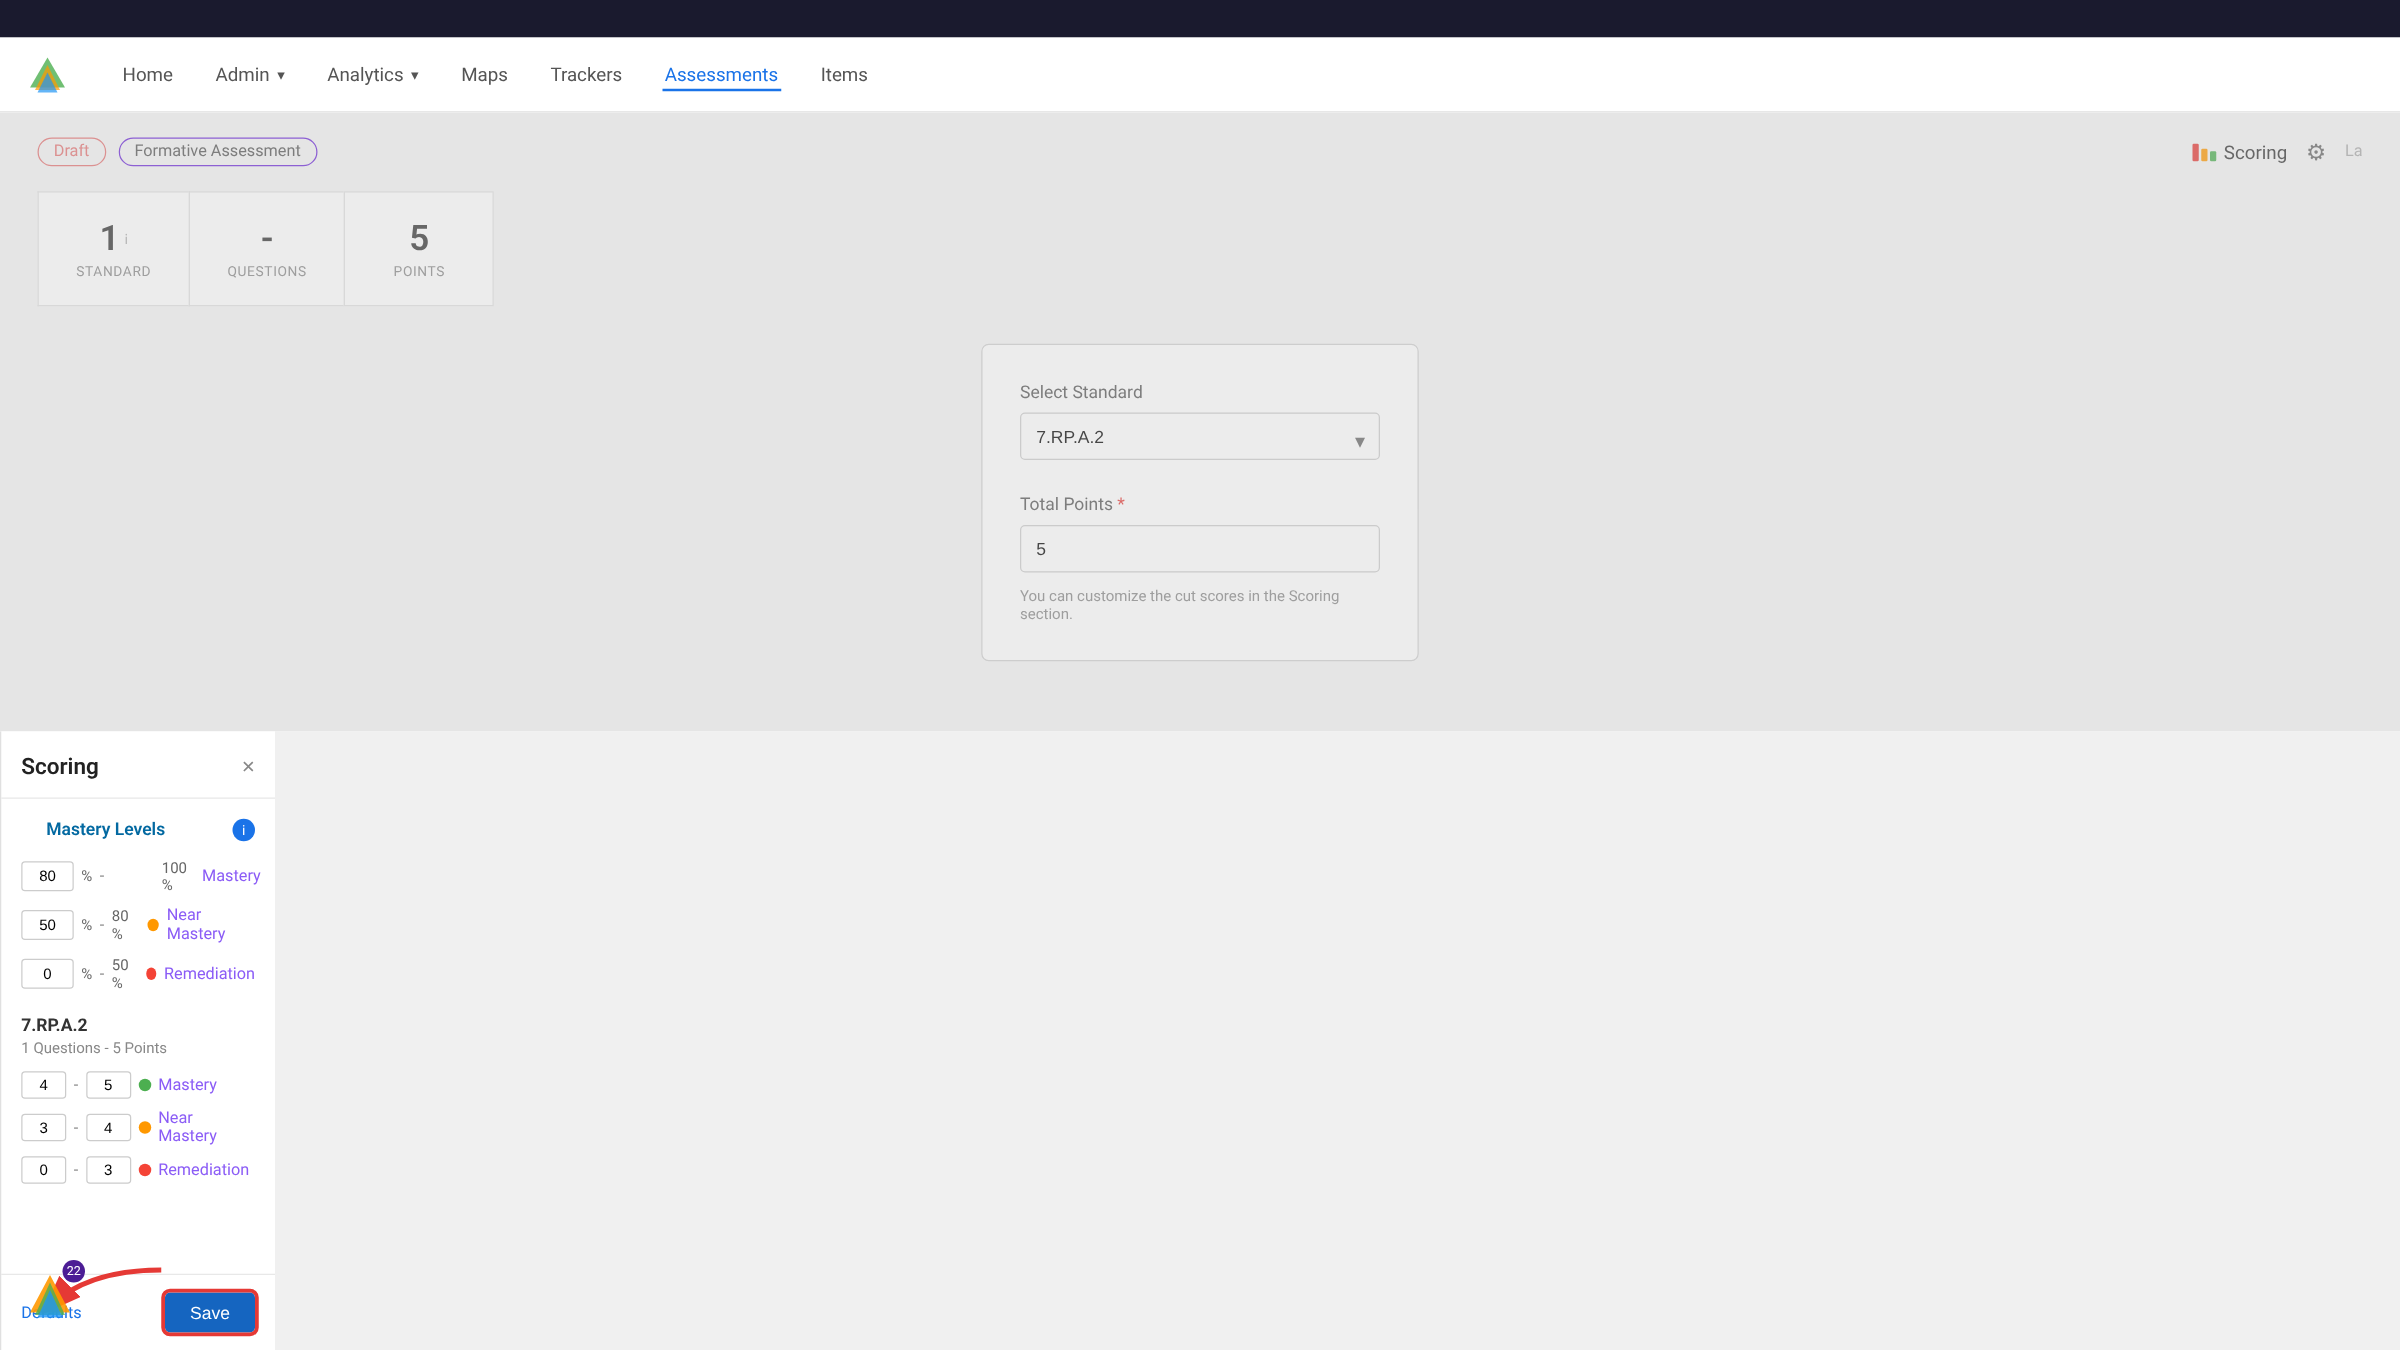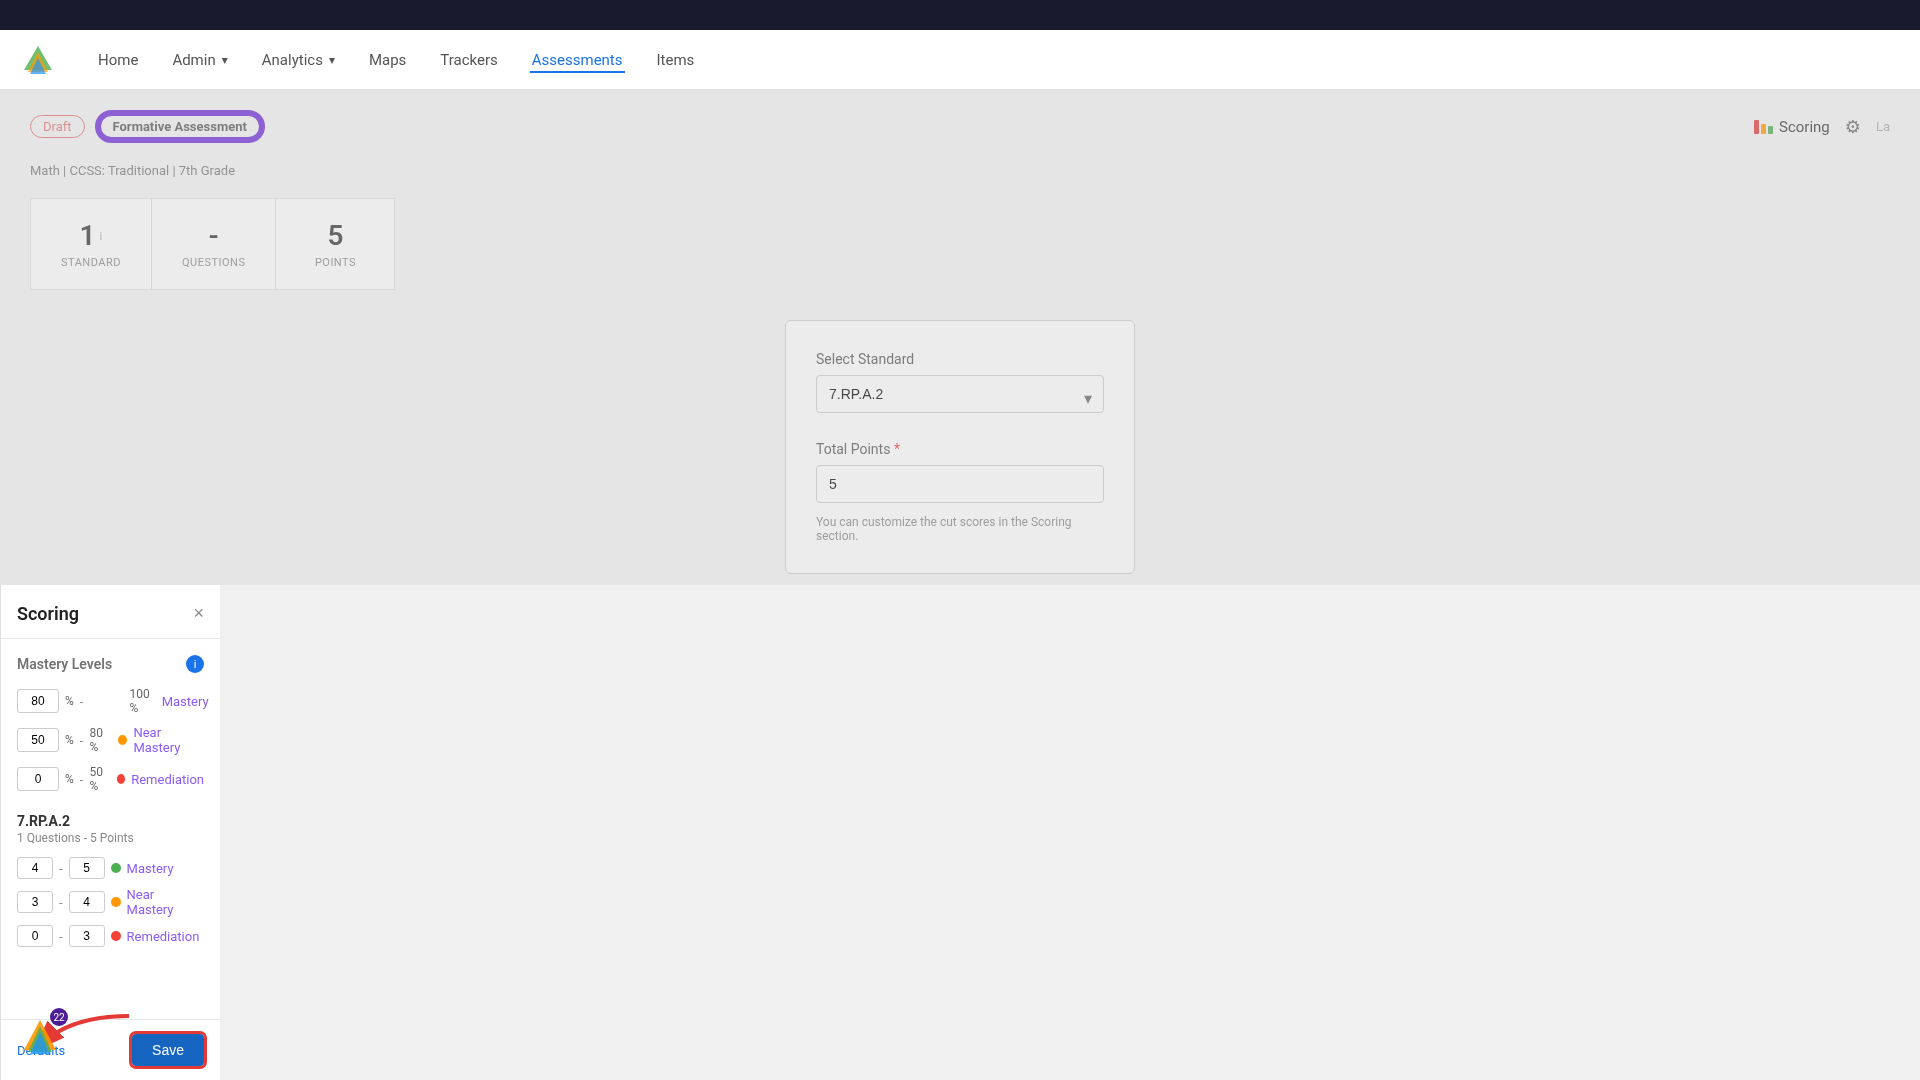--- a/index.html
+++ b/index.html
@@ -59,27 +59,26 @@
     .status-left { display: flex; gap: 10px; align-items: center; }
     .badge-draft {
       border: 1px solid #e57373;
       color: #e57373;
       border-radius: 20px;
       padding: 3px 12px;
       font-size: 13px;
       cursor: pointer;
     }
     .badge-formative {
-      border: 6px solid #6d28d9;
+      border: 1px solid #6d28d9;
       color: #555;
       border-radius: 20px;
       padding: 3px 12px;
       font-size: 13px;
       cursor: pointer;
-      font-weight: bold;
     }
     .status-right {
       display: flex;
       align-items: center;
       gap: 15px;
     }
     .scoring-btn {
       display: flex;
       align-items: center;
       gap: 6px;
@@ -238,21 +237,22 @@
 
     .mastery-levels-header {
       display: flex;
       align-items: center;
       justify-content: space-between;
       margin-bottom: 14px;
     }
     .mastery-levels-title {
       font-size: 14px;
       font-weight: 600;
-      color: #737373;
+      color: #0369a1;
+      margin-left: 20px;
     }
     .info-icon {
       width: 18px;
       height: 18px;
       border-radius: 50%;
       background: #1a73e8;
       color: #fff;
       font-size: 11px;
       display: flex;
       align-items: center;
@@ -418,21 +418,20 @@
             <span style="height:10px;background:#ff9800;"></span>
             <span style="height:8px;background:#4caf50;"></span>
           </div>
           <span>Scoring</span>
         </div>
         <div class="gear-icon">⚙</div>
         <span class="la-text">La</span>
       </div>
     </div>
 
-    <div class="assessment-meta">Math  |  CCSS: Traditional  |  7th Grade</div>
 
     <div class="stats-row">
       <div class="stat-card">
         <div style="display:flex;align-items:center;justify-content:center;gap:4px;">
           <span class="stat-value">1</span>
           <span class="stat-info">ℹ</span>
         </div>
         <div class="stat-label">STANDARD</div>
       </div>
       <div class="stat-card">

